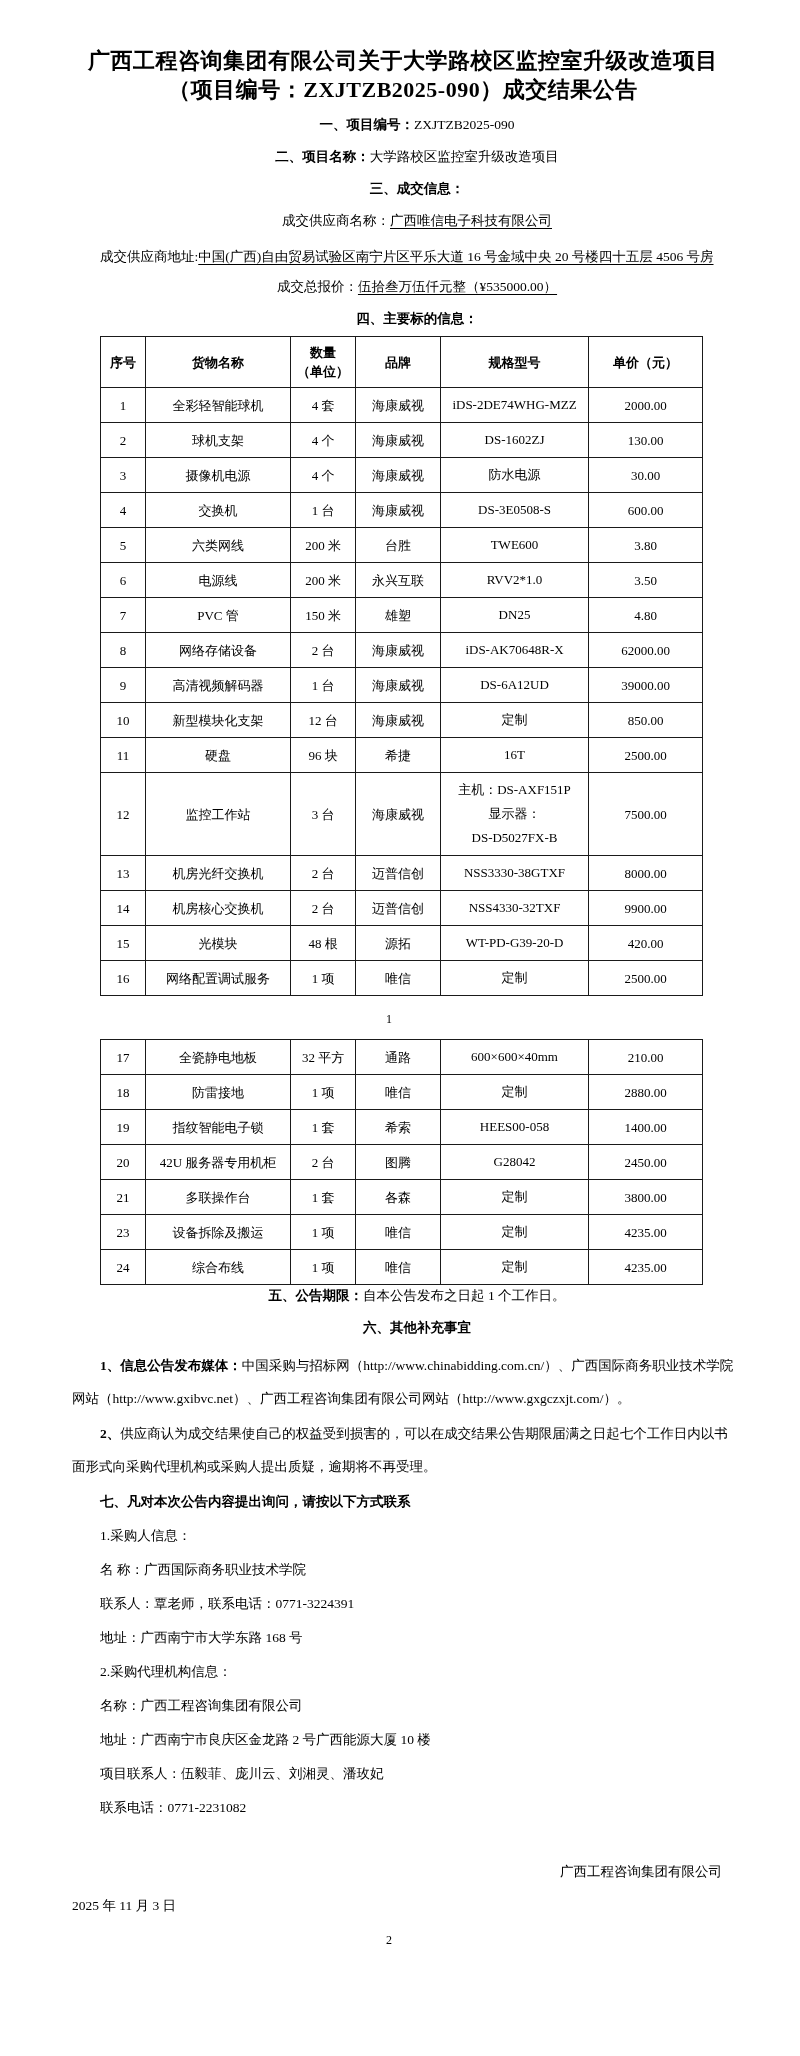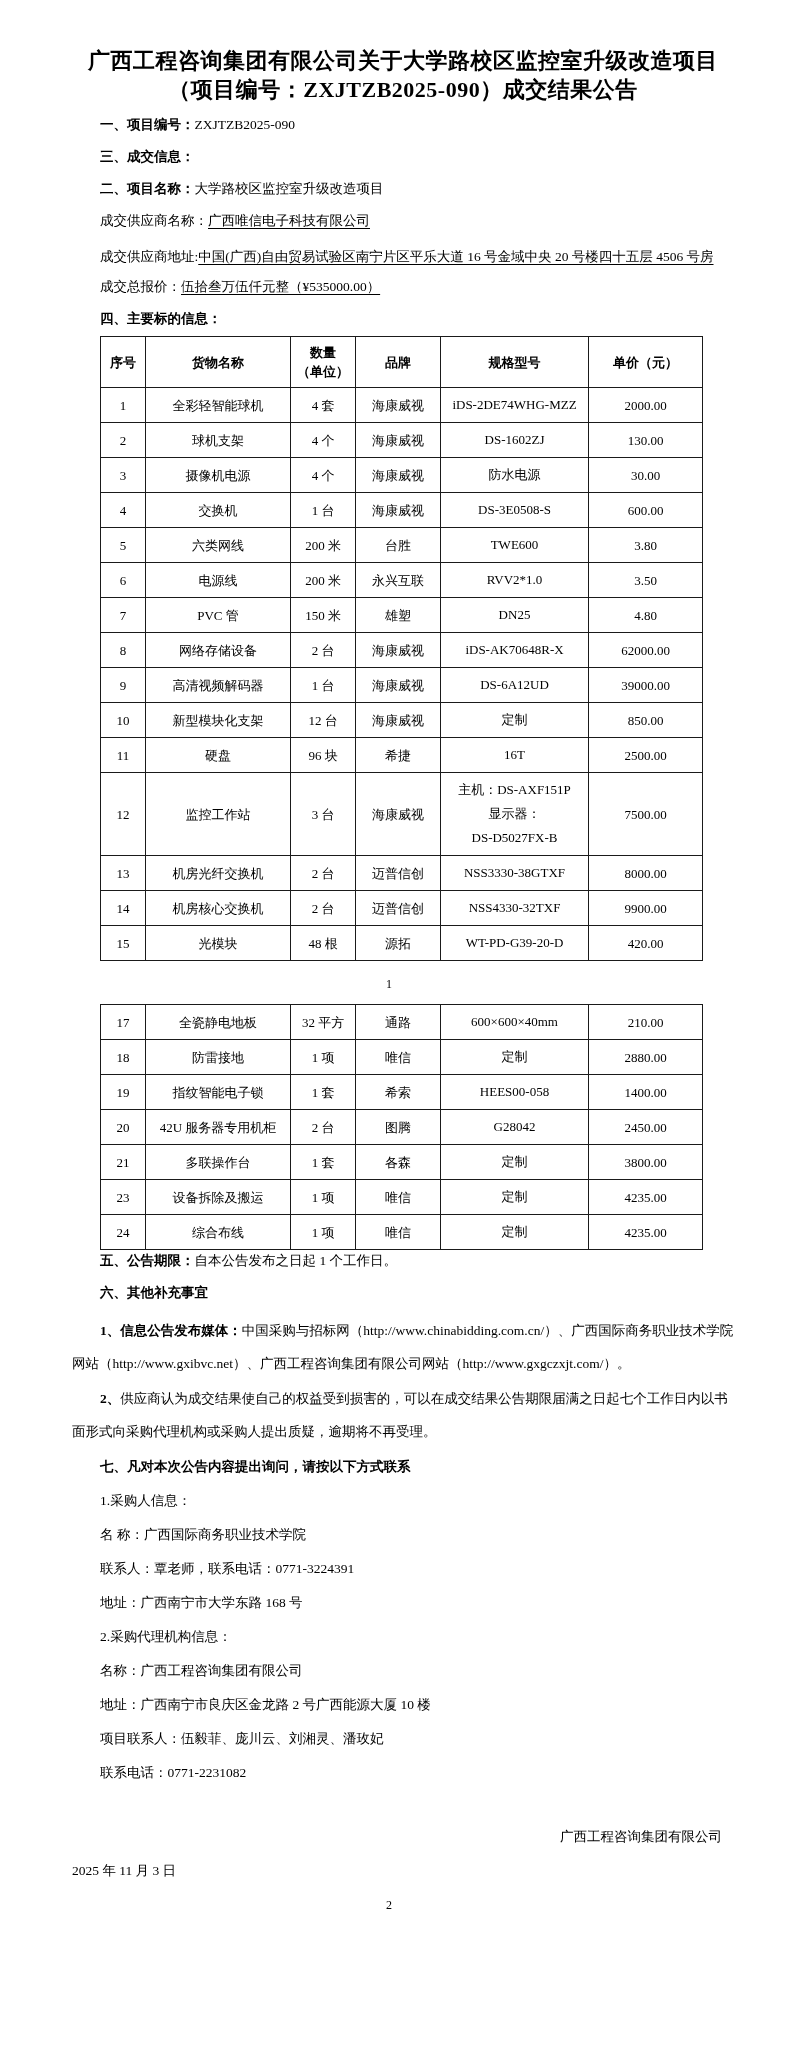--- a/index.html
+++ b/index.html
@@ -19,20 +19,21 @@
     font-weight: bold;
     text-align: center;
     line-height: 29px;
     margin: 0 0 10px 0;
     letter-spacing: 0.5px;
   }
   p.line {
     margin: 0 0 11px 0;
     line-height: 21px;
     text-indent: 28px;
+    text-align: center;
   }
   p.multi {
     margin: 0 0 5px 0;
     line-height: 29px;
     text-indent: 28px;
   }
   p.tight { margin-bottom: 7px; }
   .sp-before { margin-top: 7px; }
   b.lbl { font-weight: bold; }
   .u { text-decoration: underline; text-underline-offset: 3px; }
@@ -74,23 +75,23 @@
 </style>
 </head>
 <body>
 
 <div class="page">
 
   <h1 class="doc-title">广西工程咨询集团有限公司关于大学路校区监控室升级改造项目（项目编号：ZXJTZB2025-090）成交结果公告</h1>
 
   <p class="line"><b class="lbl">一、项目编号：</b><span>ZXJTZB2025-090</span></p>
 
+  <p class="line"><b class="lbl">二、项目名称：</b><span>大学路校区监控室升级改造项目</span></p>
+
   <p class="line"><b class="lbl">三、成交信息：</b></p>
-
-  <p class="line"><b class="lbl">二、项目名称：</b><span>大学路校区监控室升级改造项目</span></p>
 
   <p class="line sp-before"><span>成交供应商名称：</span><span class="u">广西唯信电子科技有限公司</span></p>
 
   <p class="multi"><span>成交供应商地址:</span><span class="u">中国(广西)自由贸易试验区南宁片区平乐大道 16 号金域中央 20 号楼四十五层 4506 号房</span></p>
 
   <p class="line"><span>成交总报价：</span><span class="u">伍拾叁万伍仟元整（¥535000.00）</span></p>
 
   <p class="line tight"><b class="lbl">四、主要标的信息：</b></p>
 
   <table class="goods-table">
@@ -231,20 +232,28 @@
           <td>9900.00</td>
         </tr>
         <tr>
           <td>15</td>
           <td>光模块</td>
           <td>48 根</td>
           <td>源拓</td>
           <td class="spec-cell">WT-PD-G39-20-D</td>
           <td>420.00</td>
         </tr>
+        <tr>
+          <td>16</td>
+          <td>网络配置调试服务</td>
+          <td>1 项</td>
+          <td>唯信</td>
+          <td class="spec-cell">定制</td>
+          <td>2500.00</td>
+        </tr>
       </tbody>
   </table>
 
   <div class="page-num">1</div>
 
   <table class="goods-table">
     <colgroup>
       <col class="col-no">
         <col class="col-name">
         <col class="col-qty">

